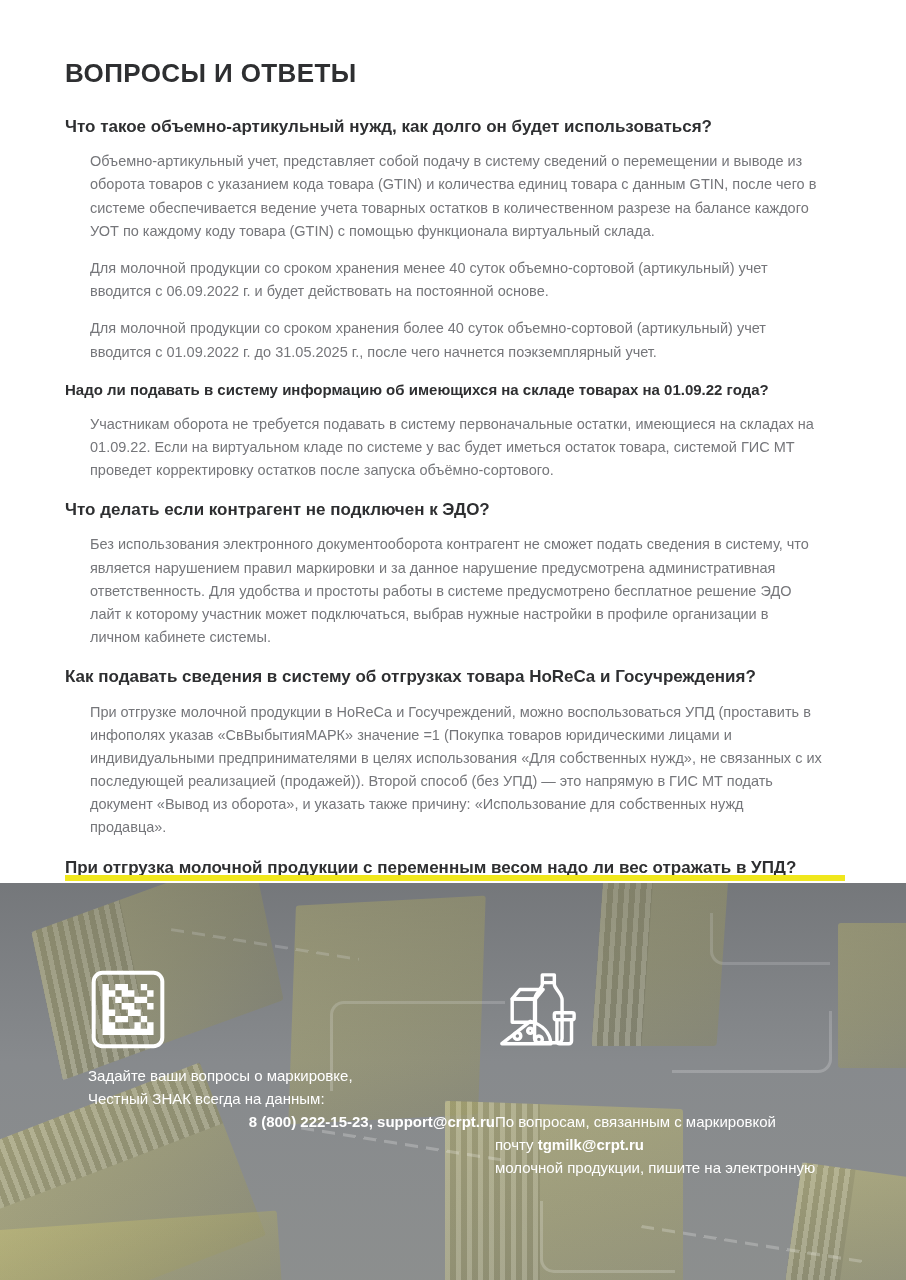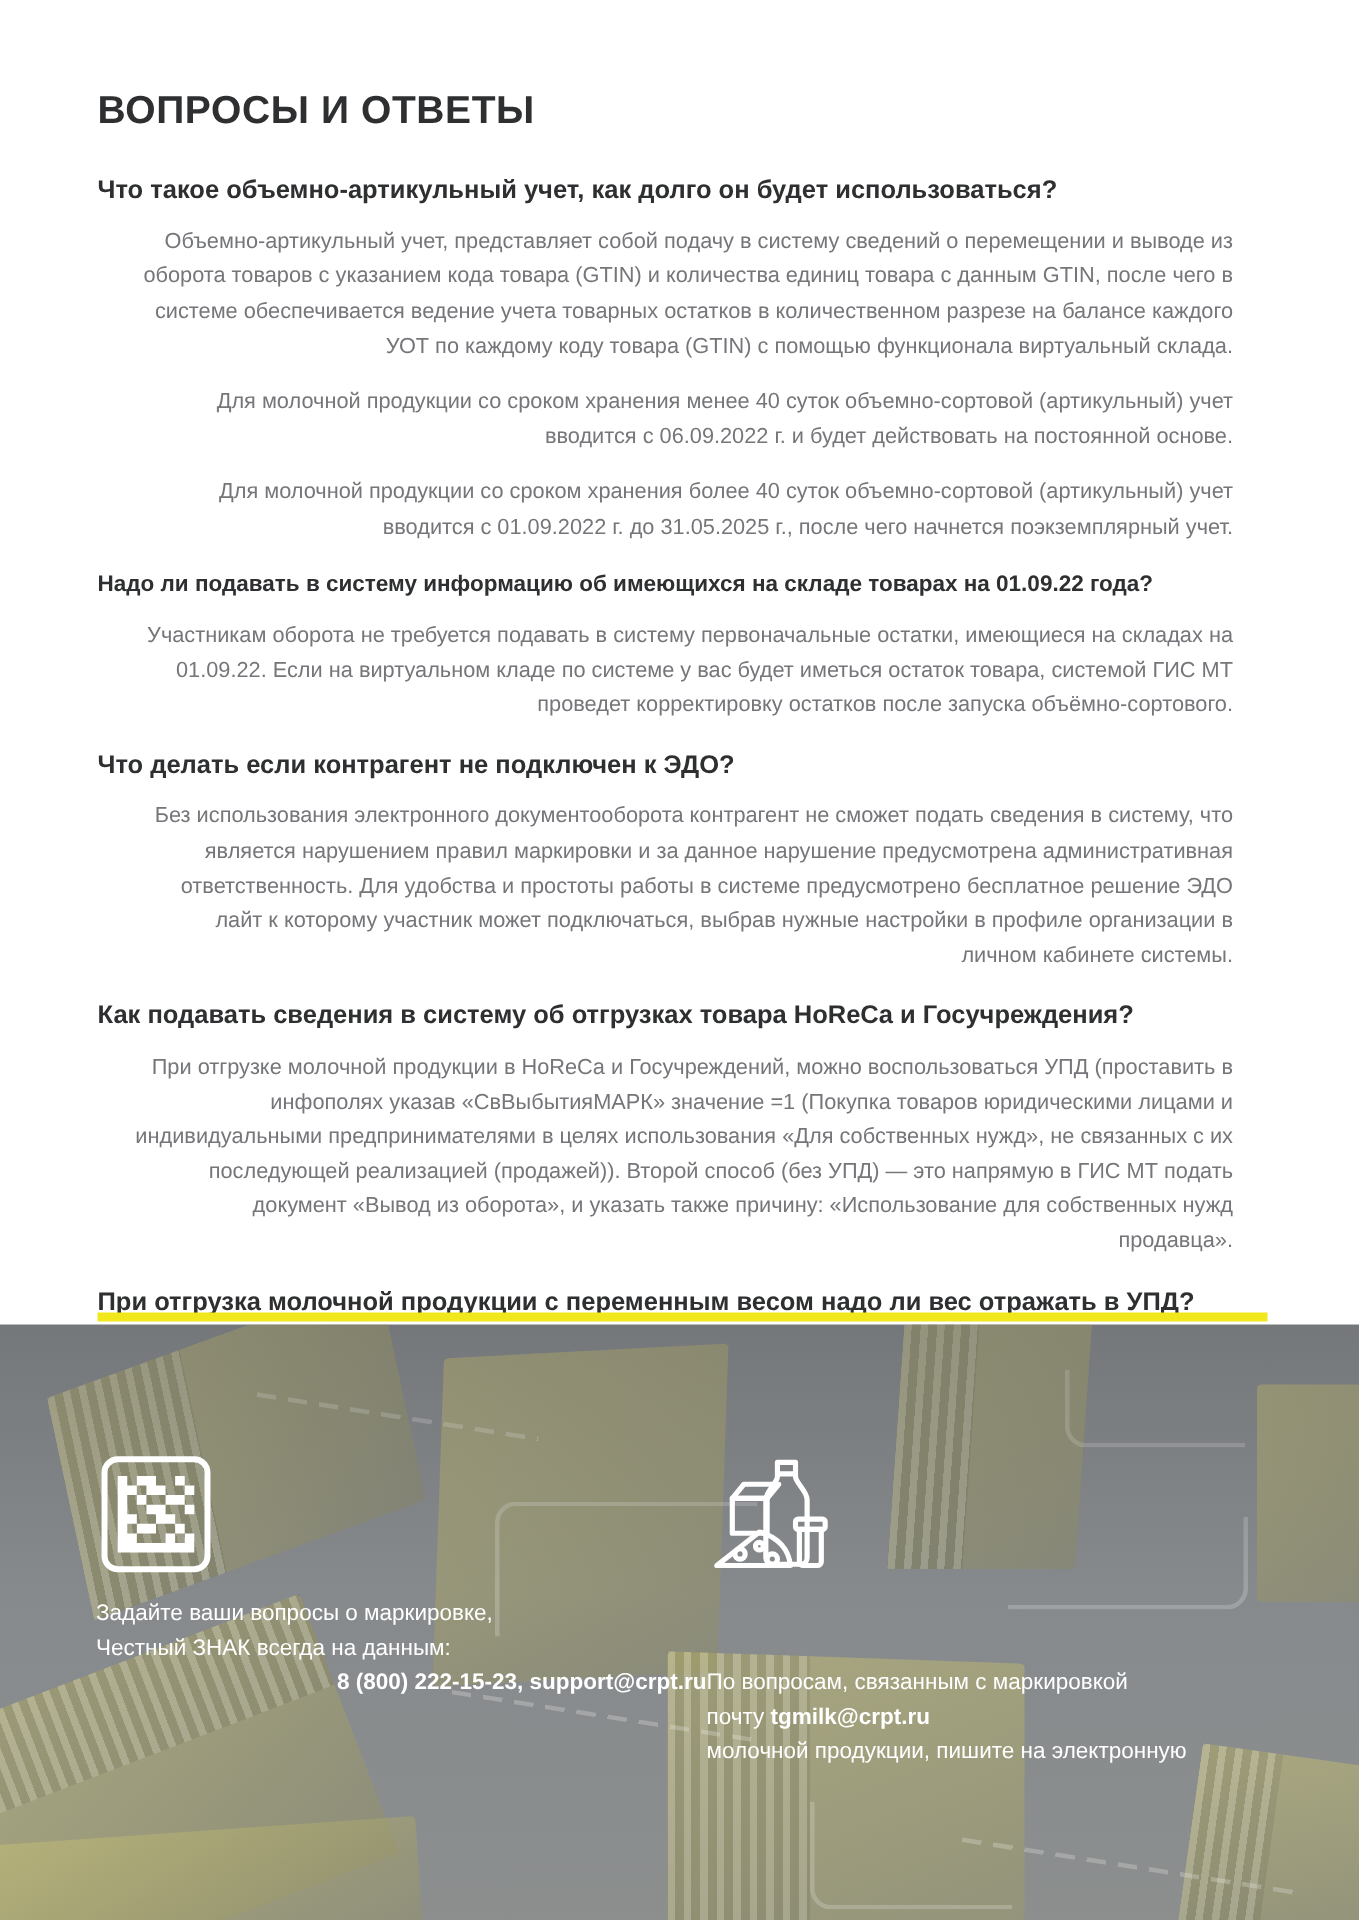--- a/index.html
+++ b/index.html
@@ -15,21 +15,21 @@
     color:#2e2f31; margin:0 0 27px 0;
   }
   .qa-item { margin-bottom:17px; }
   .question {
     font-size:17px; font-weight:bold; color:#2e2f31;
     margin:0 0 13px 0; line-height:1.25;
   }
   .question.small { font-size:15px; }
   .answer {
     margin:0 0 14px 25px; max-width:758px;
-    font-size:14.5px; line-height:1.6; color:#75767a;text-align:right;
+    font-size:14.5px; line-height:1.6; color:#75767a;
   }
   .answer:last-child { margin-bottom:0; }
 
   .divider {
     position:absolute; left:65px; top:875px; width:780px; height:6px;
     background:#f0e71c;
   }
 
   
   .footer {
@@ -47,40 +47,40 @@
   }
   .trace { position:absolute; border:0 solid rgba(255,255,255,.22); }
   .dotline { position:absolute; height:3px;
     background:repeating-linear-gradient(90deg, rgba(255,255,255,.25) 0 13px, transparent 13px 21px);
   }
   .footer-overlay { position:absolute; inset:0;
     background:linear-gradient(180deg, rgba(70,72,76,.32), rgba(70,72,76,.06) 45%, rgba(150,148,118,.10));
   }
   .footer-content {
     position:relative; z-index:2; display:flex;
-    padding:85px 60px 0 64px; color:#ffffff;
+    padding:85px 60px 0 64px; color:#ffffff;margin-left:24px;
   }
   .footer-col-left  { width:407px; }
   .footer-col-right { flex:1; }
   .footer-icon { height:83px; margin-bottom:13px; }
   .footer-icon svg { display:block; }
   .footer-text { margin-top:62px; font-size:15px; line-height:23px; }
   .footer-text .line { display:block; }
   .bold { font-weight:bold;text-align:right; }
 </style>
 </head>
 <body>
 
 <div class="page">
 
   <main class="content">
     <h1 class="page-title">ВОПРОСЫ И ОТВЕТЫ</h1>
 
     <section class="qa-item">
-      <h2 class="question">Что такое объемно-артикульный учет, как долго он будет использоваться?</h2>
+      <h2 class="question">Что такое объемно-артикульный нужд, как долго он будет использоваться?</h2>
       <p class="answer">Объемно-артикульный учет, представляет собой подачу в систему сведений о перемещении и выводе из оборота товаров с указанием кода товара (GTIN) и количества единиц товара с данным GTIN, после чего в системе обеспечивается ведение учета товарных остатков в количественном разрезе на балансе каждого УОТ по каждому коду товара (GTIN) с помощью функционала виртуальный склада.</p>
       <p class="answer">Для молочной продукции со сроком хранения менее 40 суток объемно-сортовой (артикульный) учет  вводится с 06.09.2022 г. и будет действовать на постоянной основе.</p>
       <p class="answer">Для молочной продукции со сроком хранения более 40 суток объемно-сортовой (артикульный) учет  вводится с 01.09.2022 г. до 31.05.2025 г., после чего начнется поэкземплярный учет.</p>
     </section>
 
     <section class="qa-item">
       <h2 class="question small">Надо ли подавать в систему информацию об имеющихся на складе товарах на 01.09.22 года?</h2>
       <p class="answer">Участникам оборота не требуется подавать в систему первоначальные остатки, имеющиеся на складах на 01.09.22. Если на виртуальном кладе по системе у вас будет иметься остаток товара, системой ГИС МТ проведет корректировку остатков после запуска объёмно-сортового.</p>
     </section>
 

